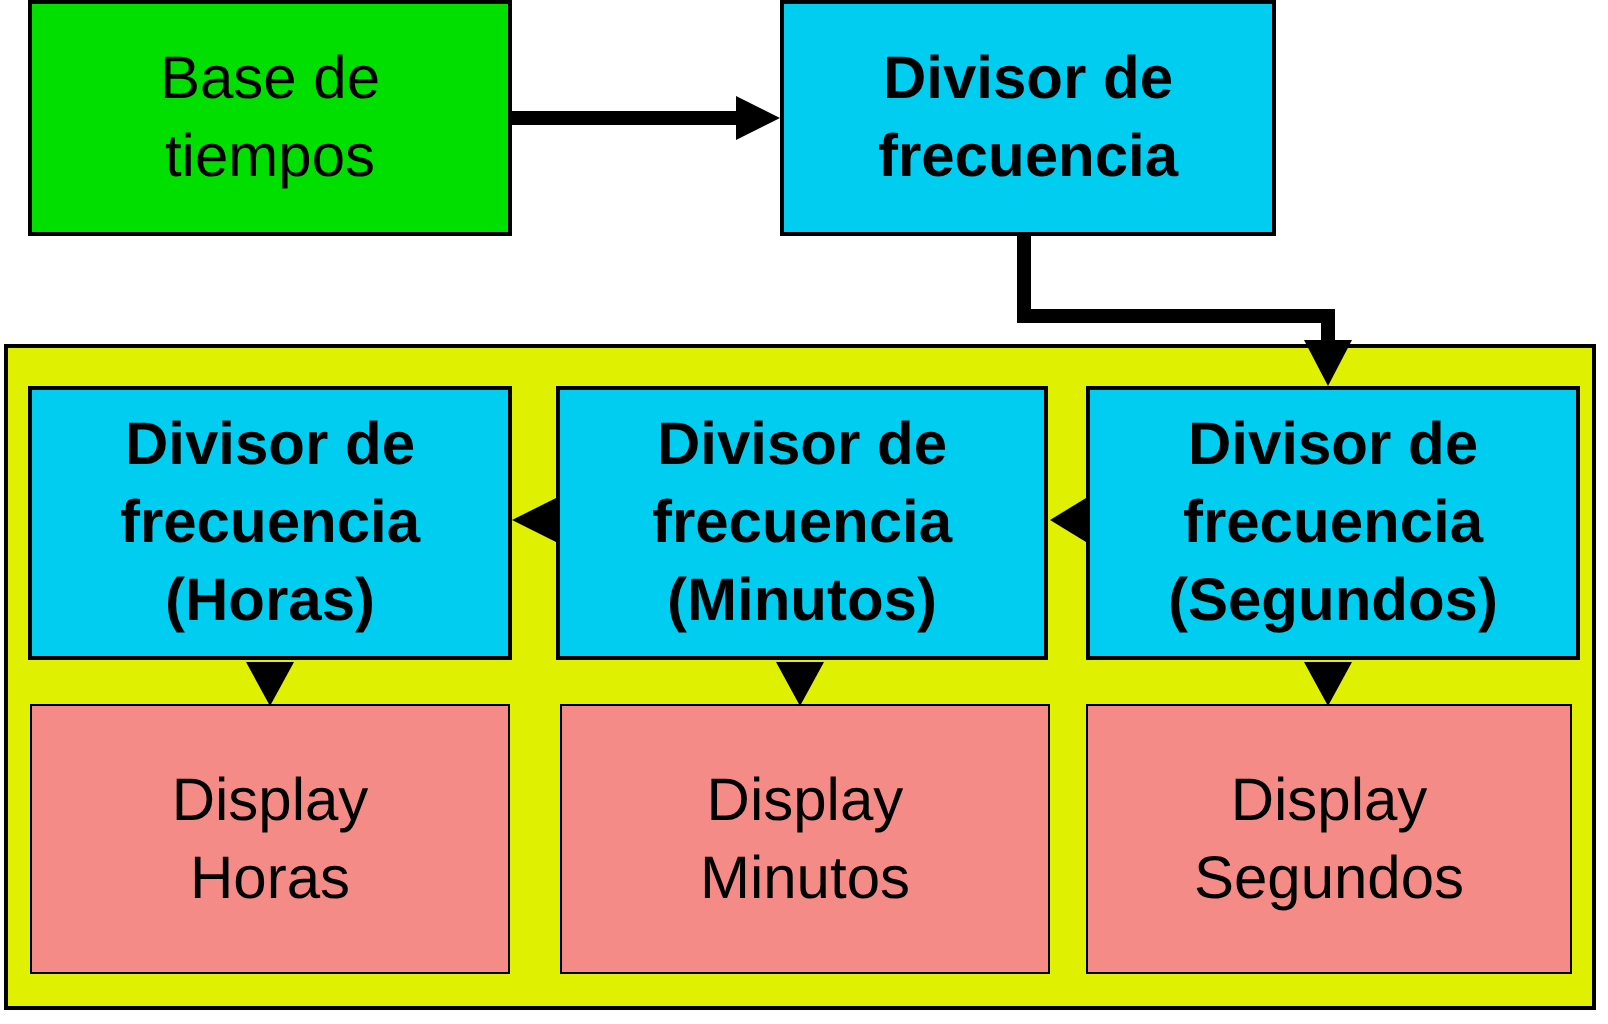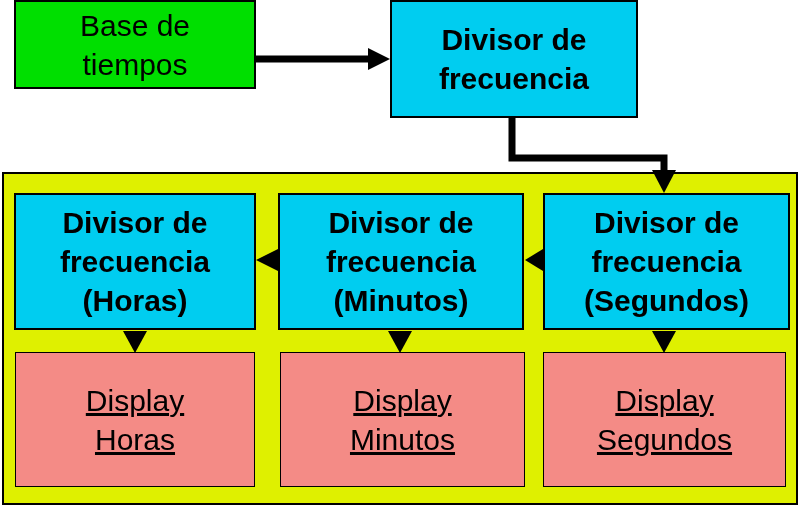--- a/index.html
+++ b/index.html
@@ -26,23 +26,23 @@
   }
   .group {
     position: absolute;
     left: 2px; top: 172px;
     width: 796px; height: 333px;
     background: var(--yellow, #dff000);
     border: 2px solid var(--ink, #000);
   }
   .green  { background: var(--green, #00df00); }
   .cyan   { background: var(--cyan, #00cdf0); font-weight: bold; }
-  .pink   { background: var(--pink, #f48b86); border-width: 1px; text-decoration: underline; }
+  .pink   { background: var(--pink, #f48b86); border-width: 1px; }
 
-  .n-base     { left: 14px;  top: 0;     width: 242px; height: 89px; }
+  .n-base     { left: 14px;  top: 0;     width: 242px; height: 118px; }
   .n-divmain  { left: 390px; top: 0;     width: 248px; height: 118px; }
   .n-divhor   { left: 14px;  top: 193px; width: 242px; height: 137px; }
   .n-divmin   { left: 278px; top: 193px; width: 246px; height: 137px; }
   .n-divseg   { left: 543px; top: 193px; width: 247px; height: 137px; }
   .n-disphor  { left: 15px;  top: 352px; width: 240px; height: 135px; }
   .n-dispmin  { left: 280px; top: 352px; width: 245px; height: 135px; }
   .n-dispseg  { left: 543px; top: 352px; width: 243px; height: 135px; }
 
   .connectors {
     position: absolute;

